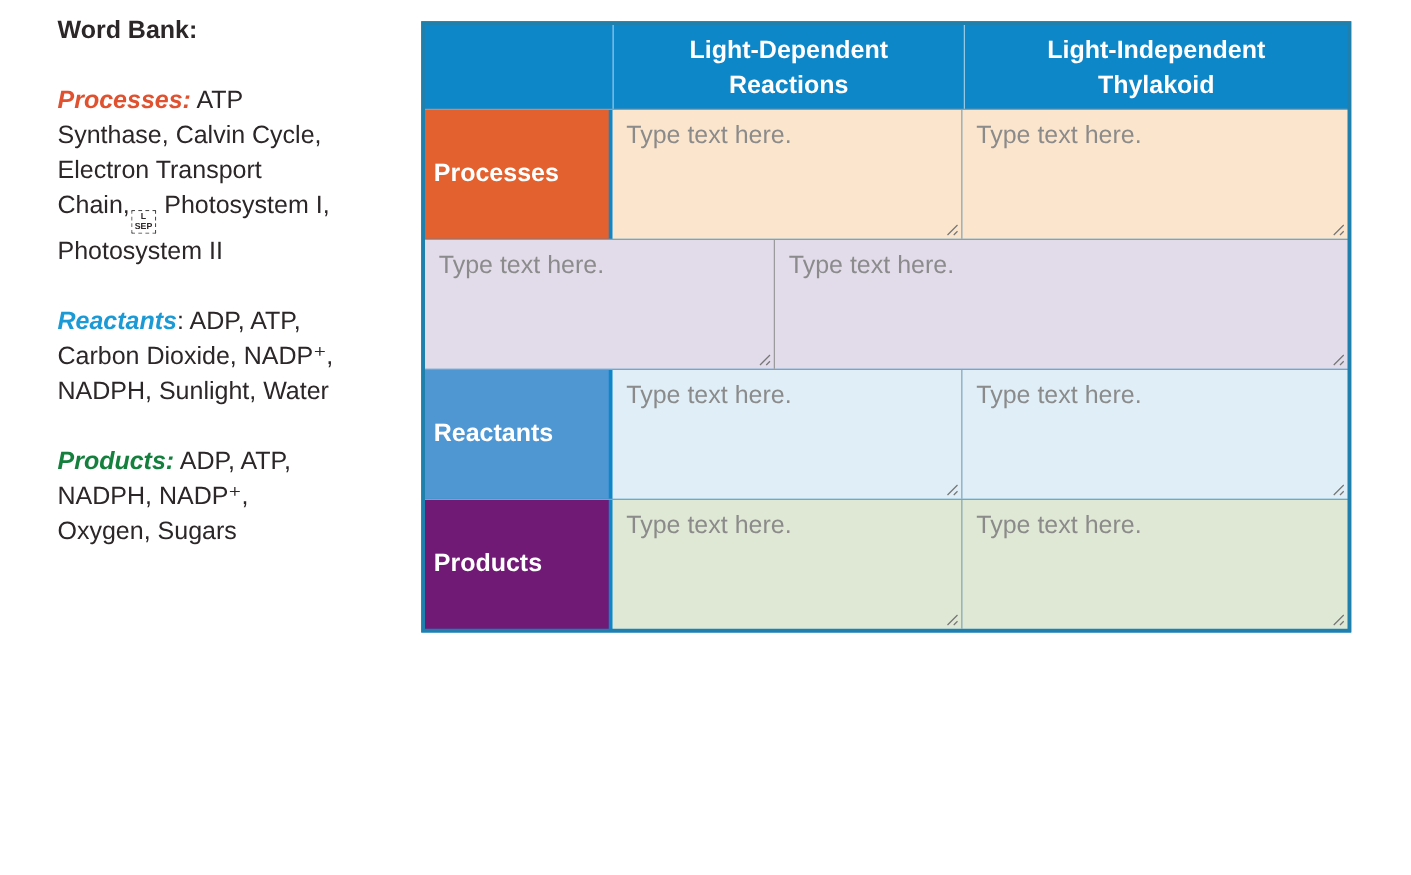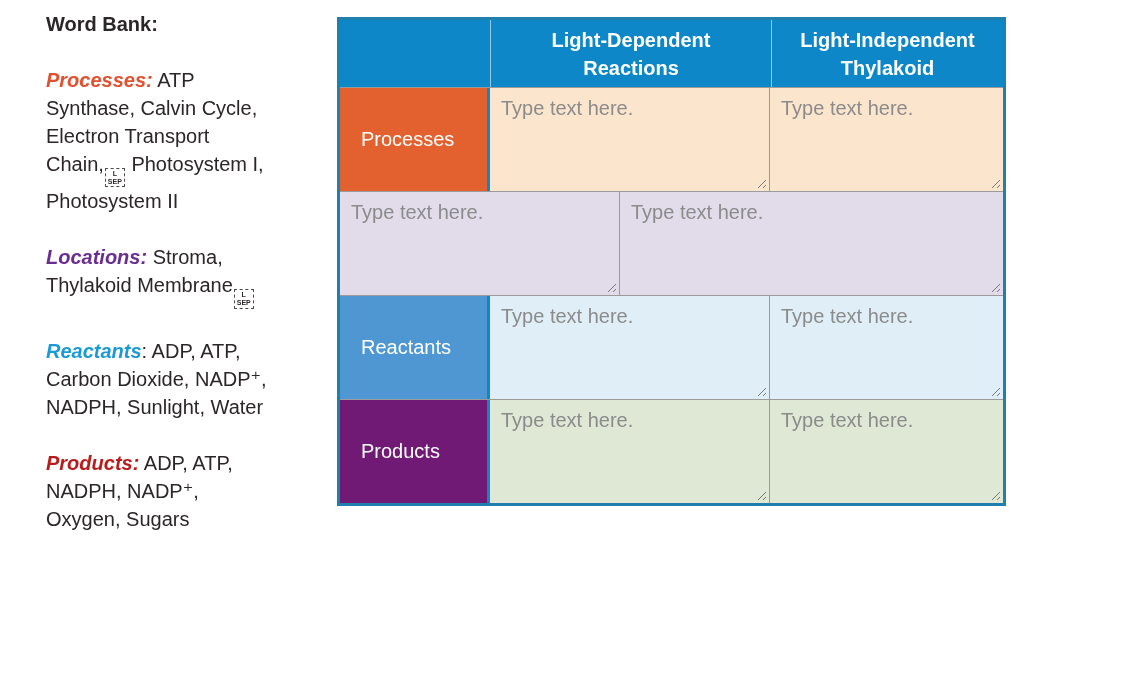--- a/index.html
+++ b/index.html
@@ -41,37 +41,37 @@
     vertical-align: -5px;
     color: #2b2627;
   }
   .lsep span { display: block; letter-spacing: 0; }
 
   
   .wtable {
     position: absolute;
     left: 337px;
     top: 17px;
-    width: 669px;
+    width: 744px;
     background: #0e87c9;
     border: 3px solid #1f7fad;
   }
   .trow { display: flex; height: 104px; border-top: 1px solid #9b9b9b; }
   .trow.thead { height: 67px; border-top: none; }
 
   .lblcell { width: 150px; flex: none; }
   .rowlabel {
     width: 147px;
     flex: none;
     margin-right: 3px;
     display: flex;
     align-items: center;
-    padding-left: 21px;
+    padding-left: 7px;
     color: #ffffff;
-    font-weight: normal;
+    font-weight: bold;
     font-size: 20px;
   }
   .hcell {
     flex: none;
     display: flex;
     align-items: center;
     justify-content: center;
     text-align: center;
     color: #ffffff;
     font-weight: bold;
@@ -119,28 +119,26 @@
 <div class="leftpanel">
 
   <p><span class="wb-heading">Word Bank:</span></p>
 
   <p><span class="wb-label" style="color: rgb(224, 81, 47);">Processes:</span><span> ATP
 Synthase, Calvin Cycle,
 Electron Transport
 Chain,<span class="lsep"><span>L</span><span>SEP</span></span> Photosystem I,
 Photosystem II</span></p>
 
-  <p><span class="wb-label" style="color: rgb(106, 45, 145);">Locations:</span><span> Stroma,
-Thylakoid Membrane<span class="lsep"><span>L</span><span>SEP</span></span></span></p>
 
   <p><span class="wb-label" style="color: rgb(28, 154, 214);">Reactants</span><span>: ADP, ATP,
 Carbon Dioxide, NADP⁺,
 NADPH, Sunlight, Water</span></p>
 
-  <p><span class="wb-label" style="color: #b91c1c;">Products:</span><span> ADP, ATP,
+  <p><span class="wb-label" style="color: #15803d;">Products:</span><span> ADP, ATP,
 NADPH, NADP⁺,
 Oxygen, Sugars</span></p>
 </div>
 
 <div class="wtable">
 
   <div class="trow thead">
     <div class="lblcell"></div>
     <div class="hcell ca">Light-Dependent
 Reactions</div>

